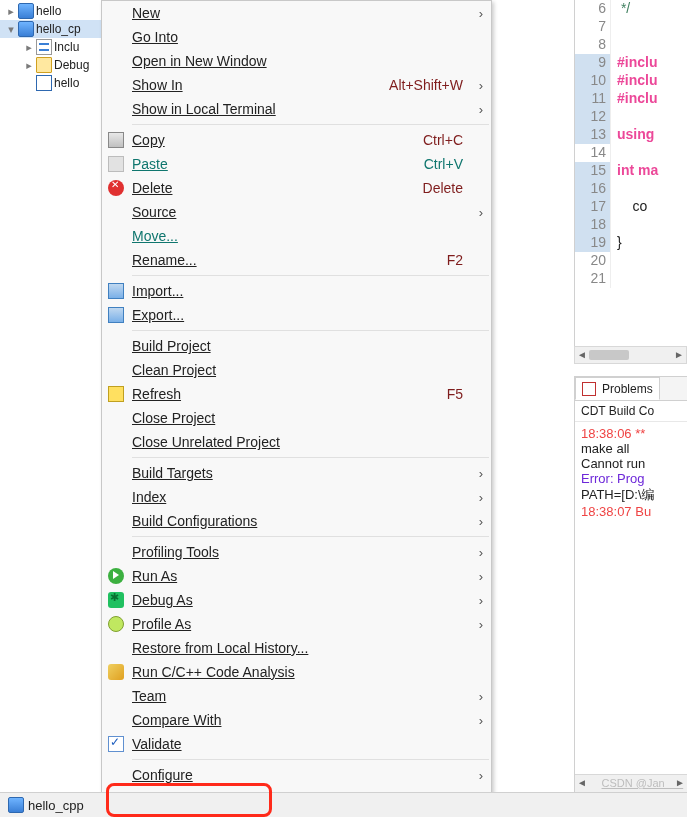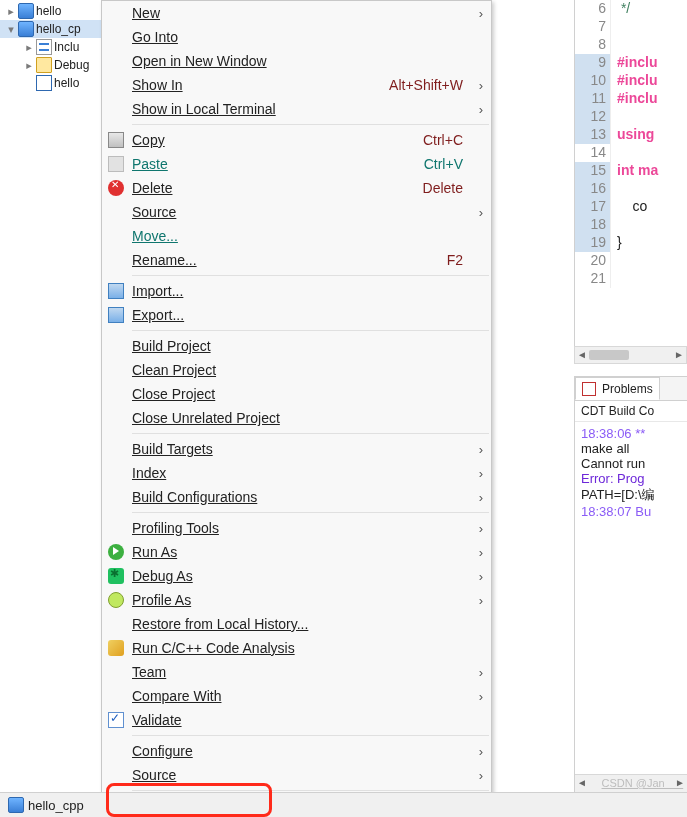--- a/index.html
+++ b/index.html
@@ -65,21 +65,21 @@
   .hscroll .la{position:absolute;left:2px;top:2px;font-size:10px;color:#666;}
   .hscroll .ra{position:absolute;right:2px;top:2px;font-size:10px;color:#666;}
 
   
   .bottompane { position:absolute; left:574px; top:376px; right:0; height:416px; border-top:1px solid #d0d0d0; border-left:1px solid #d0d0d0; background:#fff; }
   .tabrow { height:24px; background:#f4f4f4; border-bottom:1px solid #d0d0d0; display:flex; align-items:center;}
   .tab { height:100%; display:flex; align-items:center; gap:4px; padding:0 6px; background:#fff; border:1px solid #d0d0d0; border-bottom:1px solid #fff; font-size:12px; }
   .tab .ticon{width:14px;height:14px;}
   .desc { padding:3px 6px; font-size:12px; border-bottom:1px solid #e8e8e8; background:#fff; }
   .cons { padding:4px 6px; font-family:Consolas,monospace; font-size:13px; white-space:pre; overflow:hidden; }
-  .blue{color:#8b5cf6;}
+  .blue{color:#ef4444;}
   .red{color:#6d28d9;}
   .bhscroll { position:absolute; left:0; right:0; bottom:0; height:18px; background:#f0f0f0; border-top:1px solid #d8d8d8;}
 
   
   .prop-hilite { position:absolute; left:106px; top:783px; width:166px; height:34px; border:3px solid #ff2a1a; border-radius:8px; pointer-events:none; }
 
   .watermark { position:absolute; right:4px; bottom:28px; font-size:11px; color:#bdbdbd;text-decoration:underline; }
 </style>
 </head>
 <body>
@@ -197,20 +197,28 @@
     </div>
     <div class="sep"></div>
     <div class="ctx-row">
       <div class="ctx-icon"></div>
       <div class="ctx-label">Build Project</div>
       <div class="ctx-sub"></div>
     </div>
     <div class="ctx-row">
       <div class="ctx-icon"></div>
       <div class="ctx-label">Clean Project</div>
+      <div class="ctx-sub"></div>
+    </div>
+    <div class="ctx-row">
+      <div class="ctx-icon">
+        <span class="i-ref"></span>
+      </div>
+      <div class="ctx-label">Refresh</div>
+      <div class="ctx-shortcut">F5</div>
       <div class="ctx-sub"></div>
     </div>
     <div class="ctx-row">
       <div class="ctx-icon"></div>
       <div class="ctx-label">Close Project</div>
       <div class="ctx-sub"></div>
     </div>
     <div class="ctx-row">
       <div class="ctx-icon"></div>
       <div class="ctx-label">Close Unrelated Project</div>

